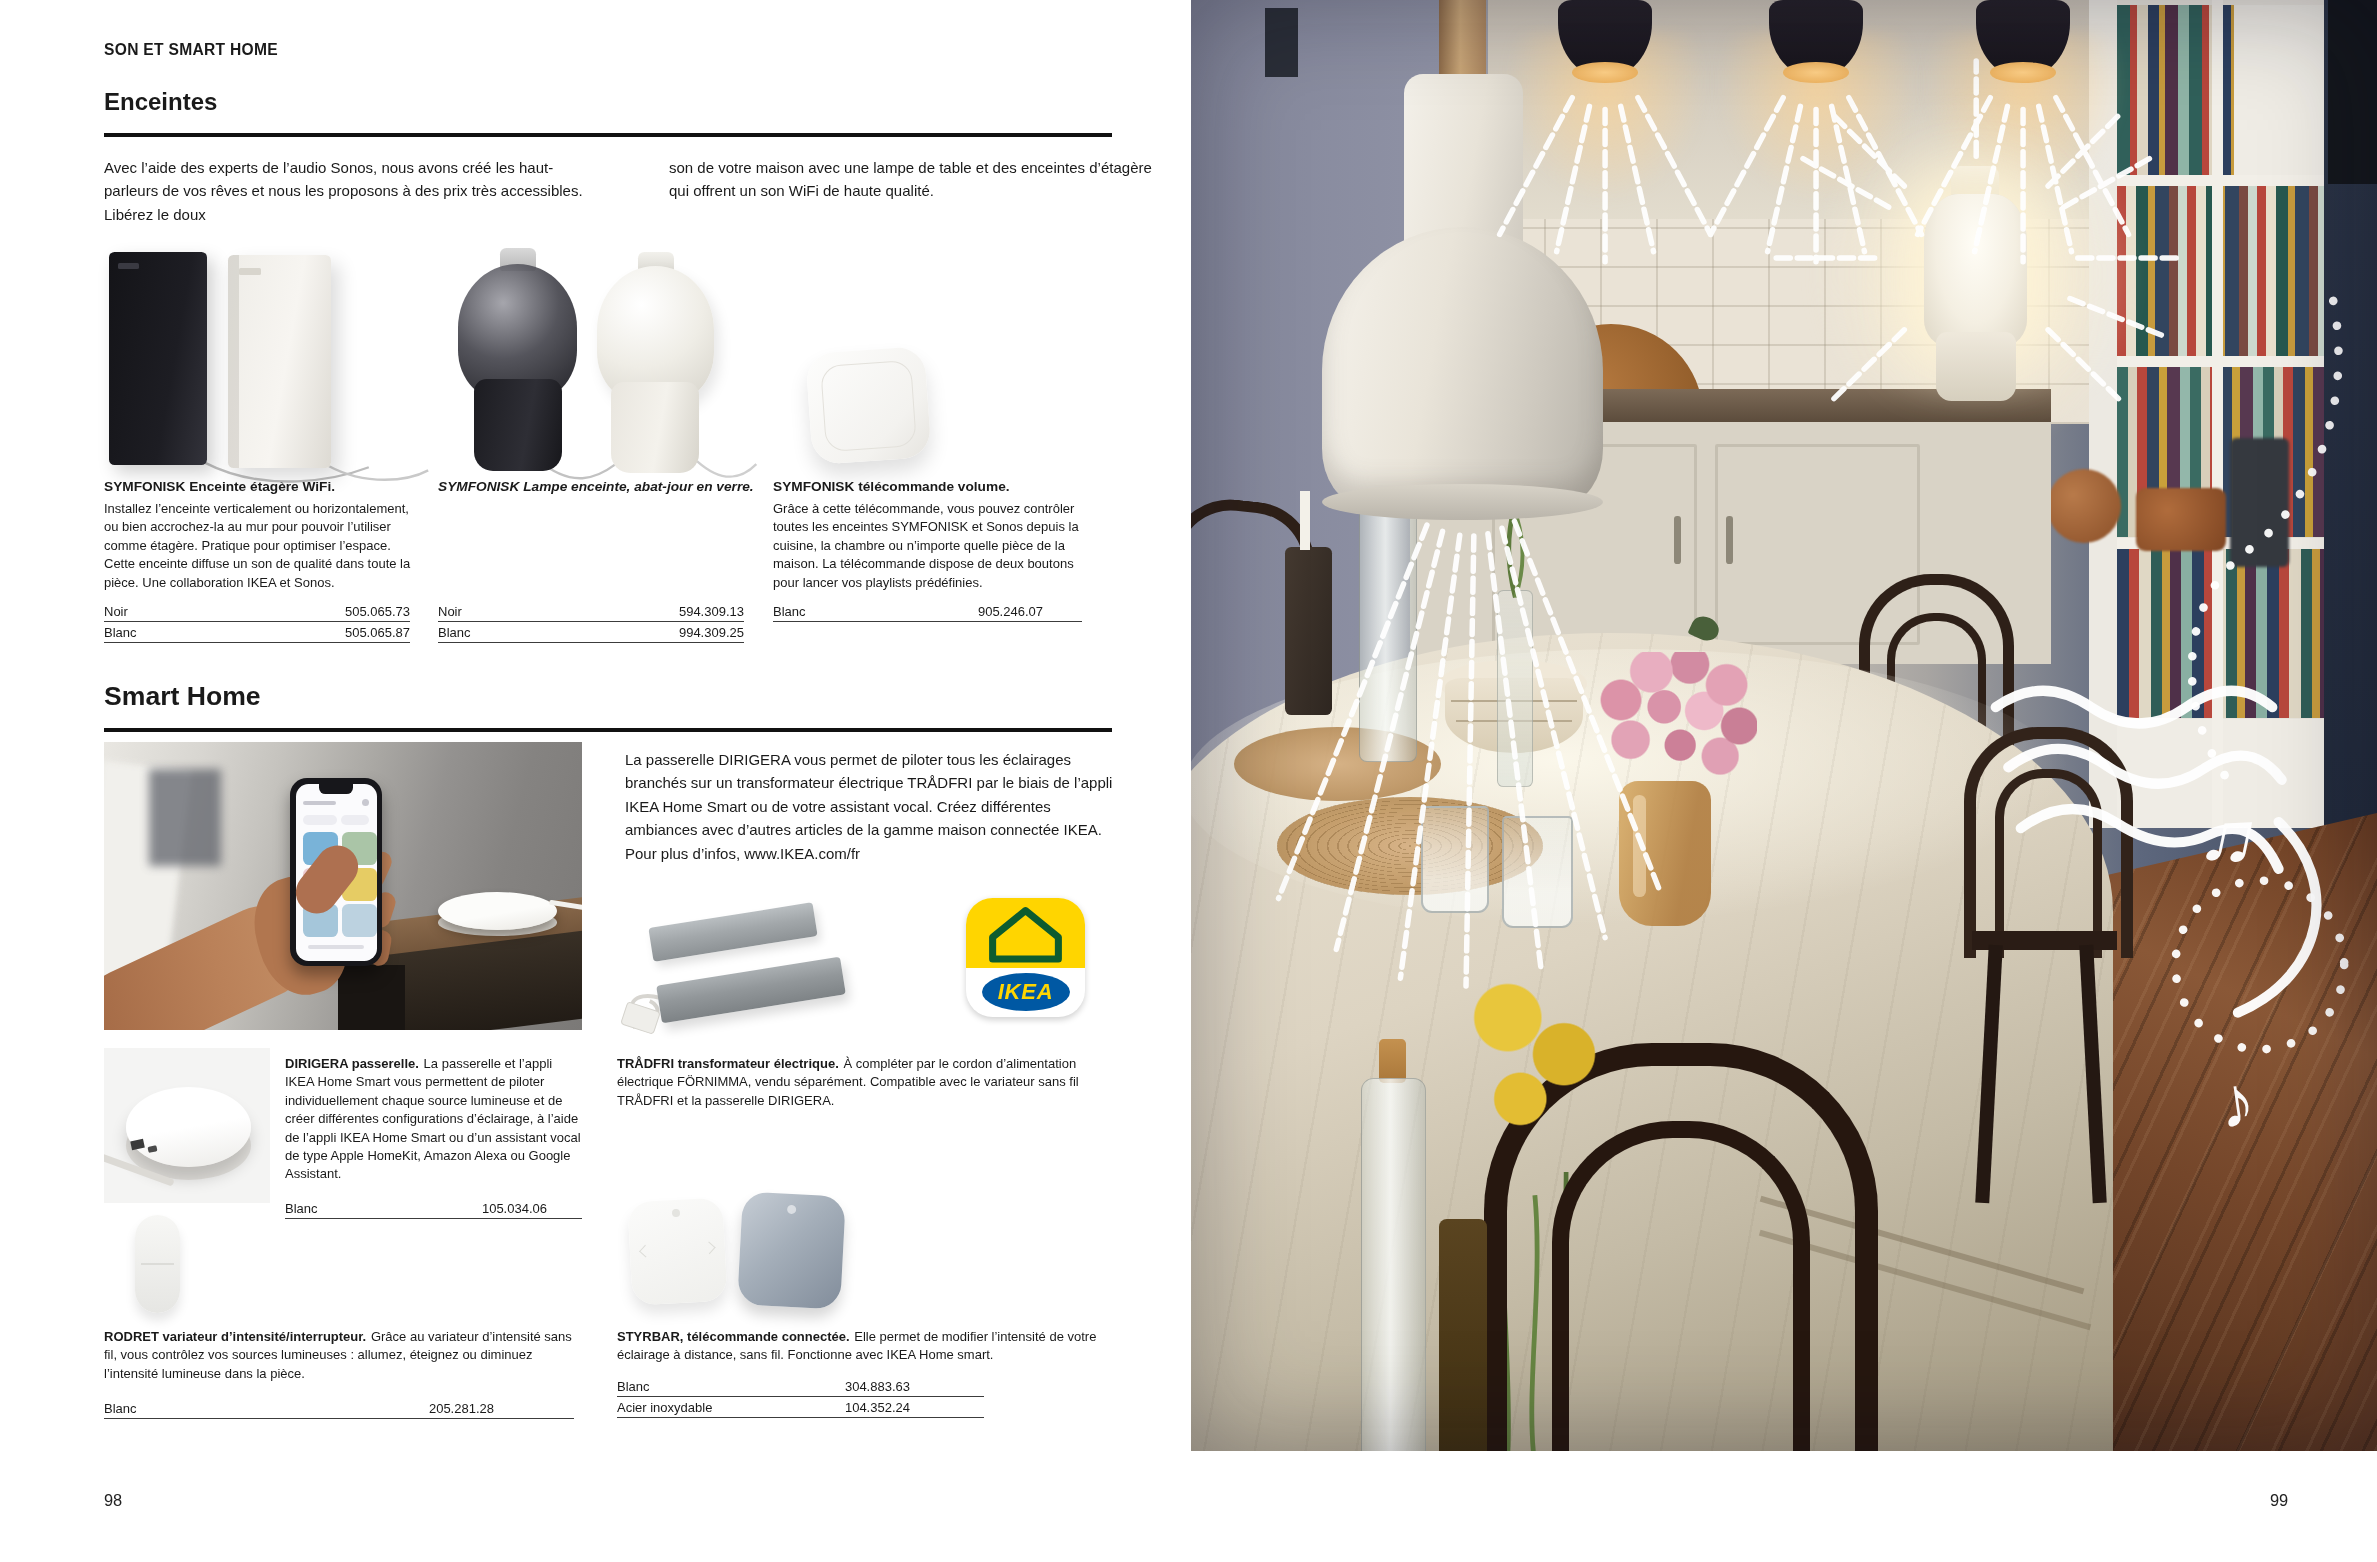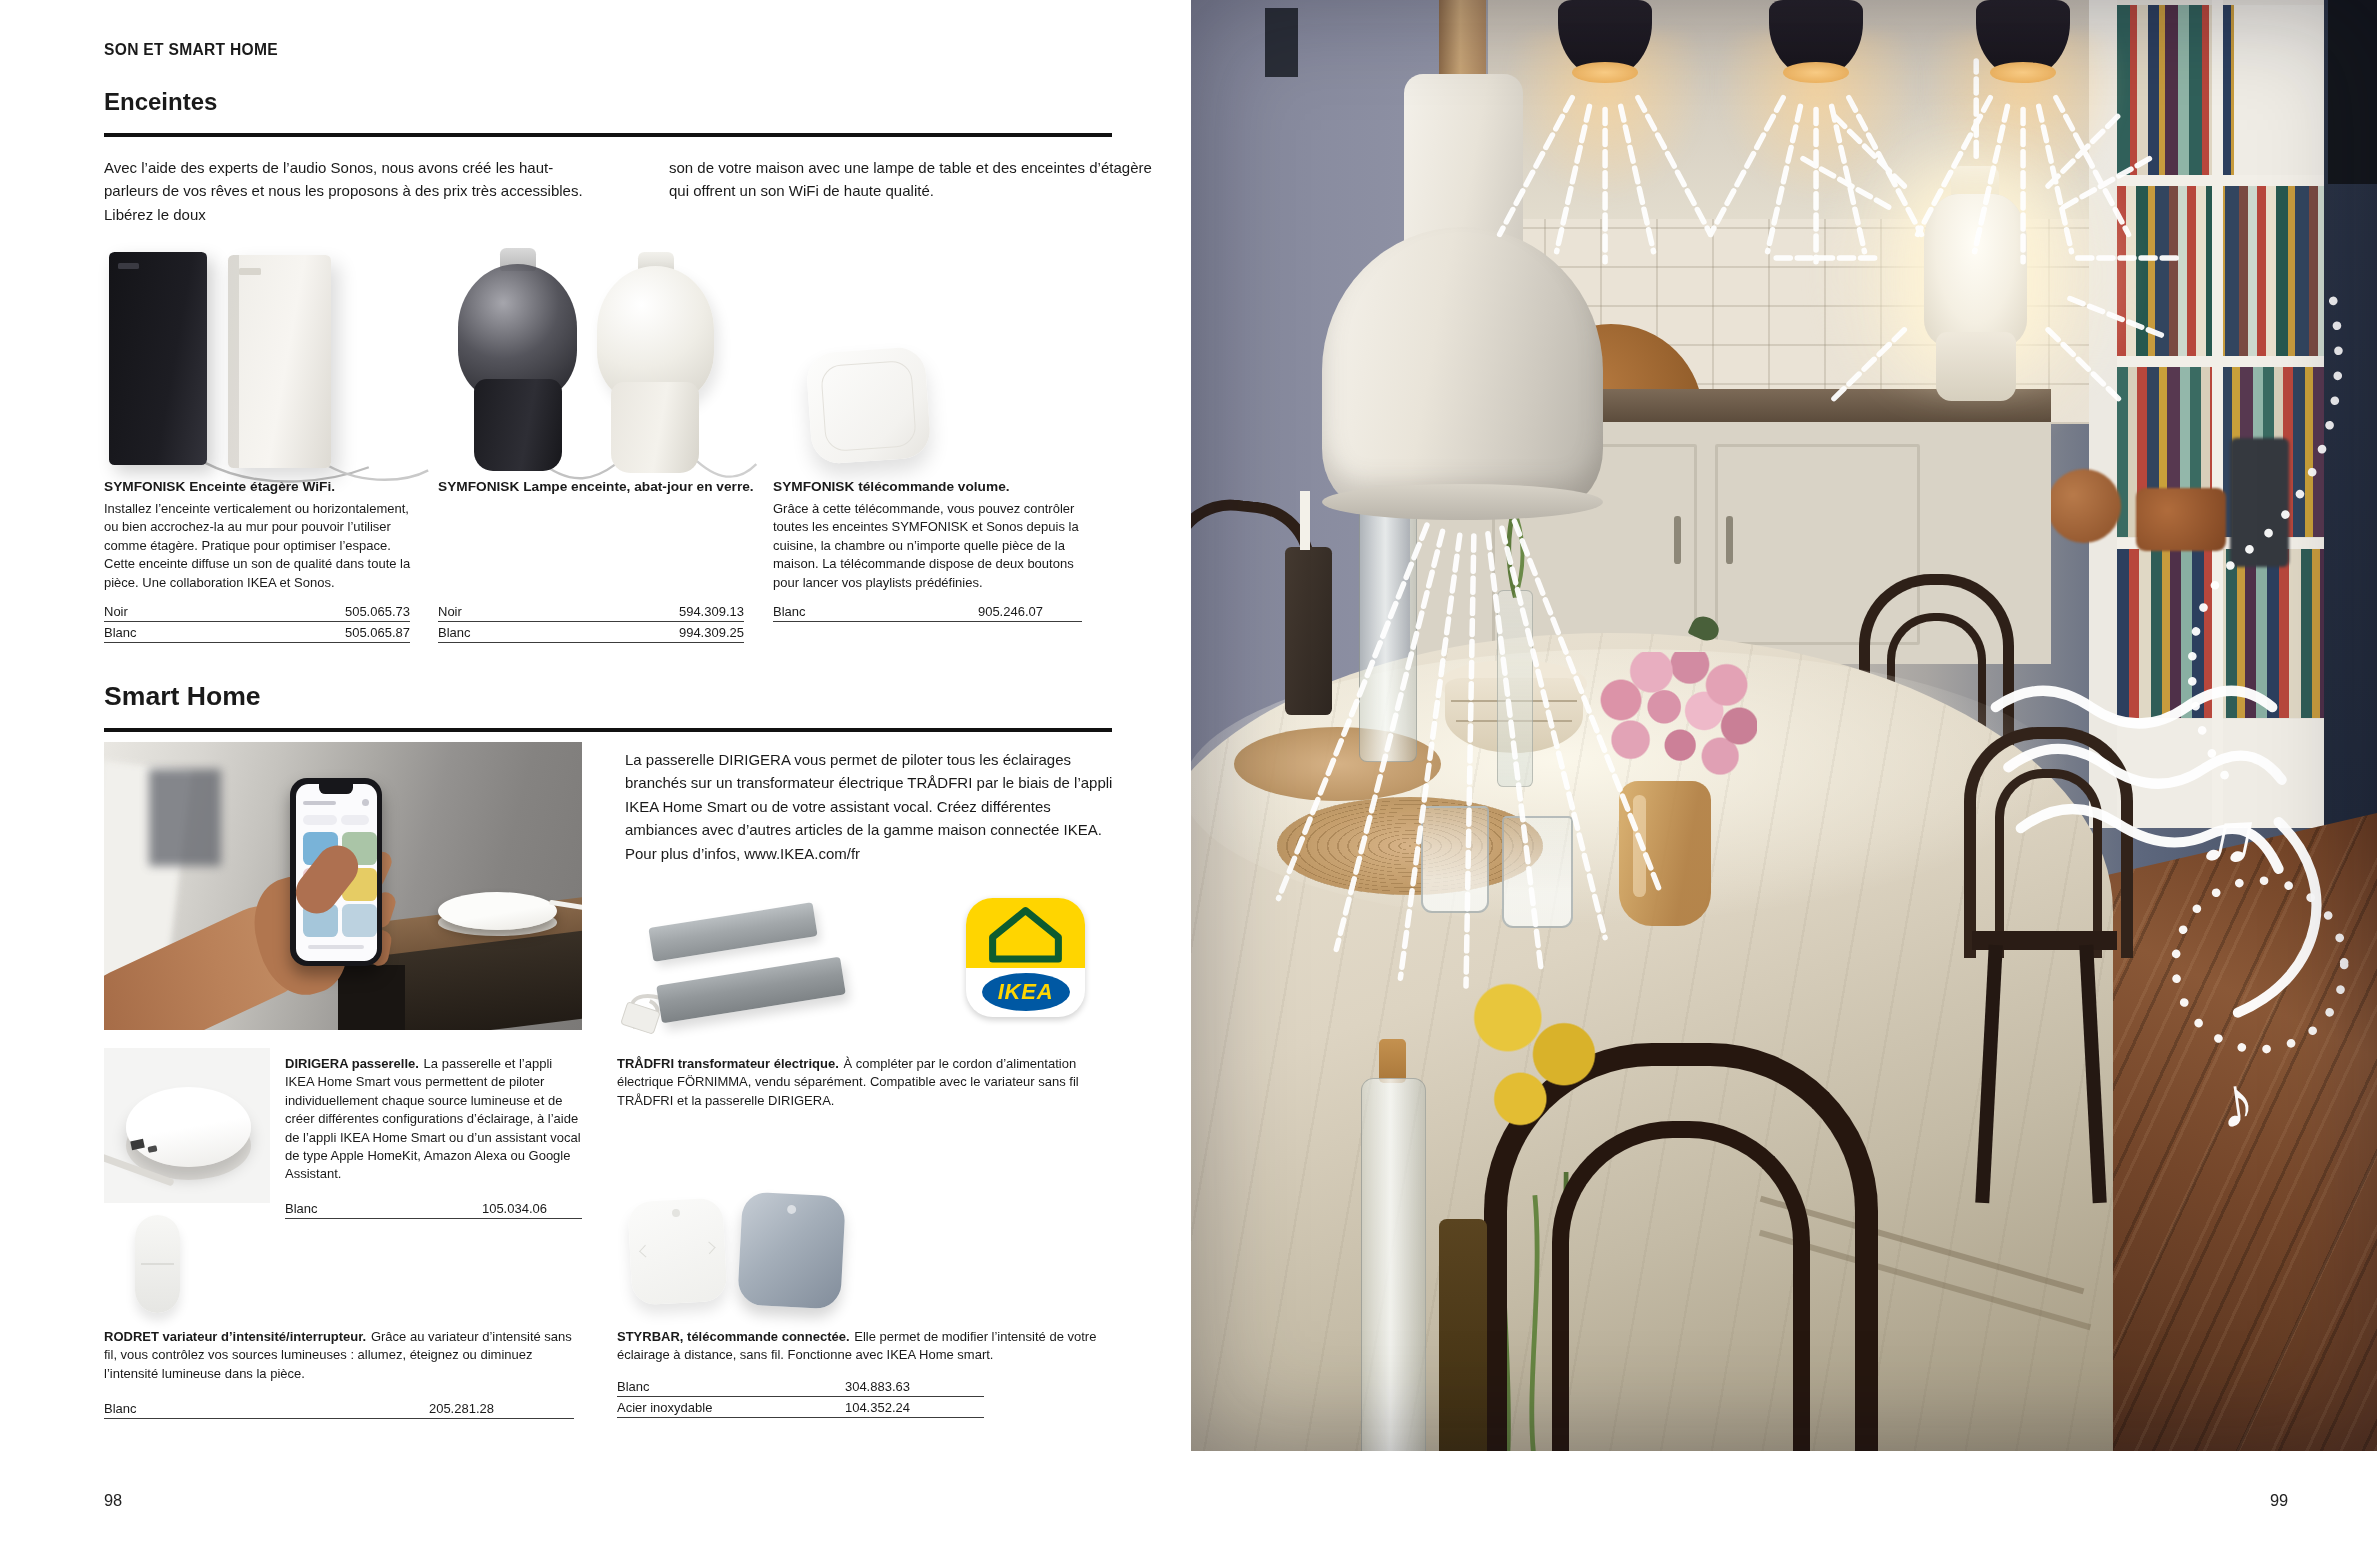--- a/index.html
+++ b/index.html
@@ -83,21 +83,21 @@
     <div class="prow">
       <span>Noir</span>
       <span class="val">505.065.73</span>
     </div>
     <div class="prow">
       <span>Blanc</span>
       <span class="val">505.065.87</span>
     </div>
   </div>
 
-  <div class="abs ptitle" style="left:438px;top:478px;width:320px;">SYMFONISK Lampe enceinte, abat-jour en verre.</div>
+  <div class="abs ptitle" style="left:438px;top:478px;width:320px;font-style:italic;">SYMFONISK Lampe enceinte, abat-jour en verre.</div>
   <div class="abs ptable" style="left:438px;top:602px;width:306px;">
     <div class="prow">
       <span>Noir</span>
       <span class="val">594.309.13</span>
     </div>
     <div class="prow">
       <span>Blanc</span>
       <span class="val">994.309.25</span>
     </div>
   </div>

